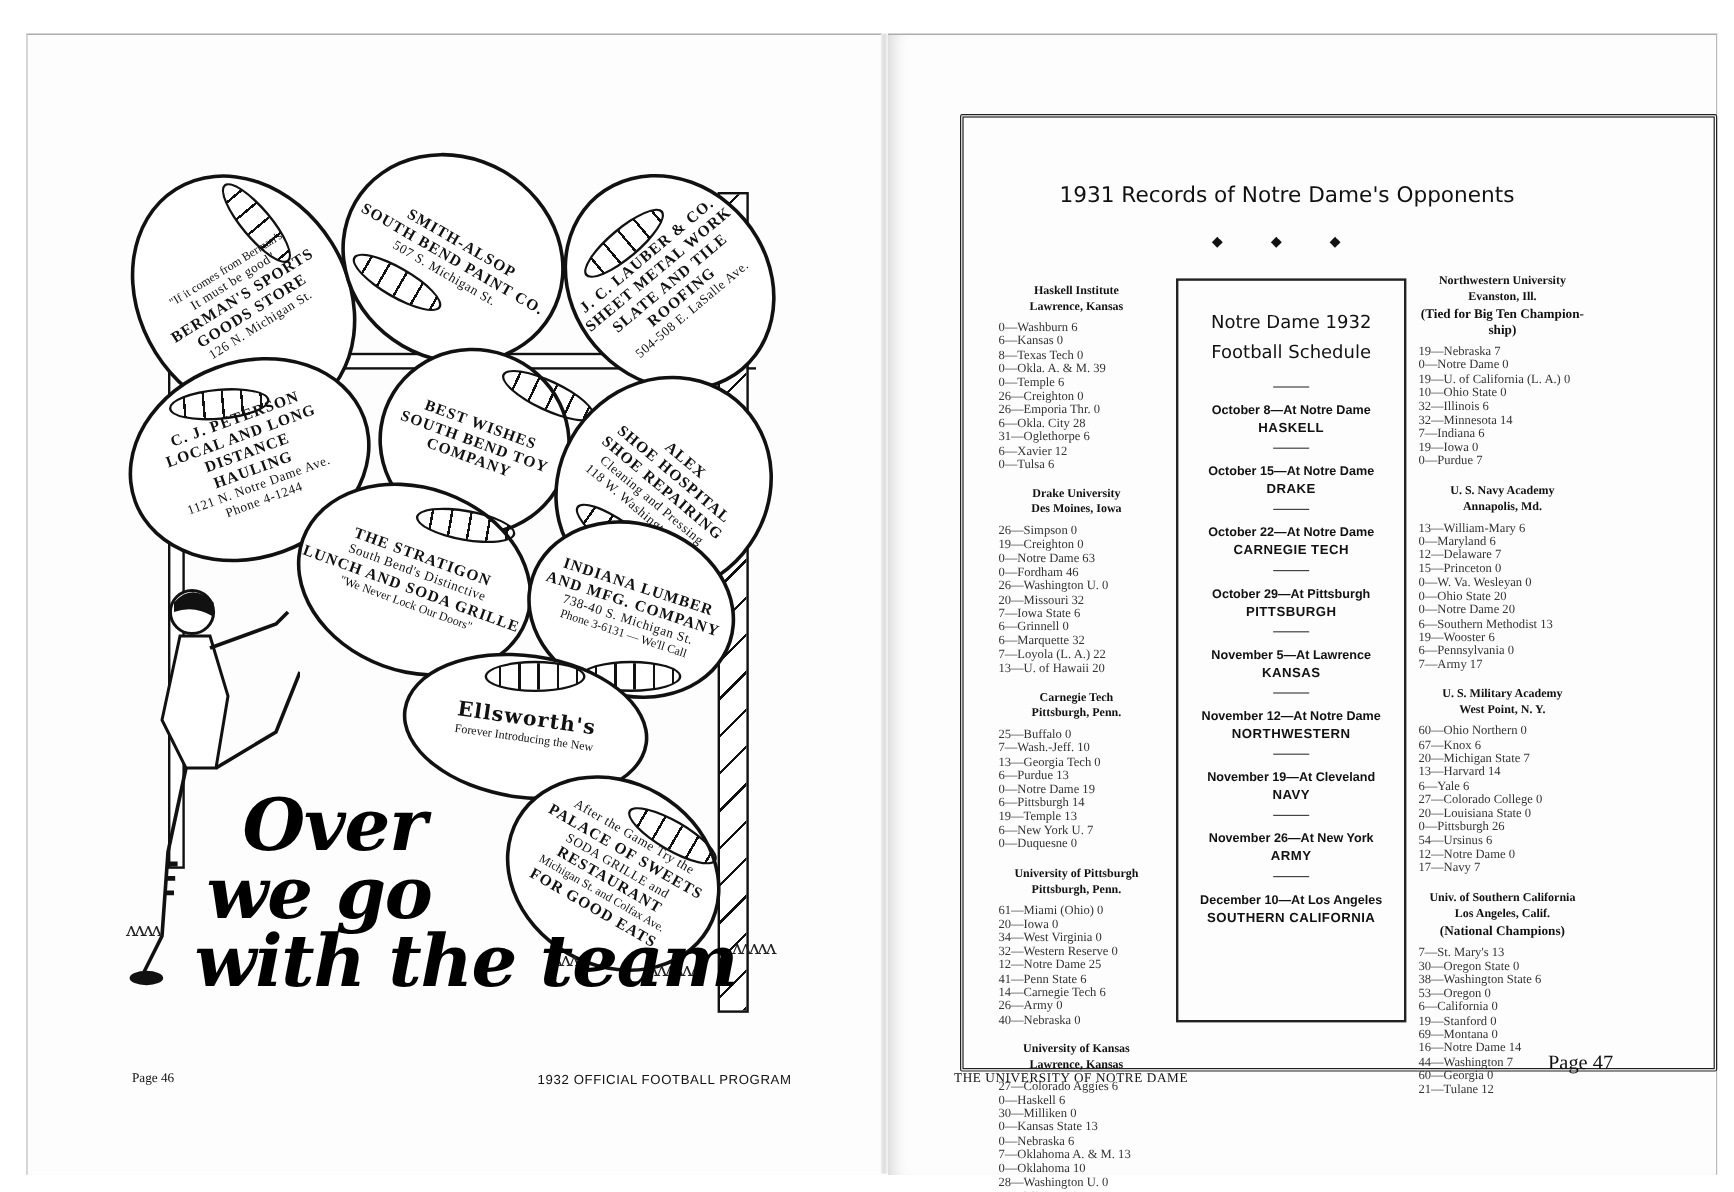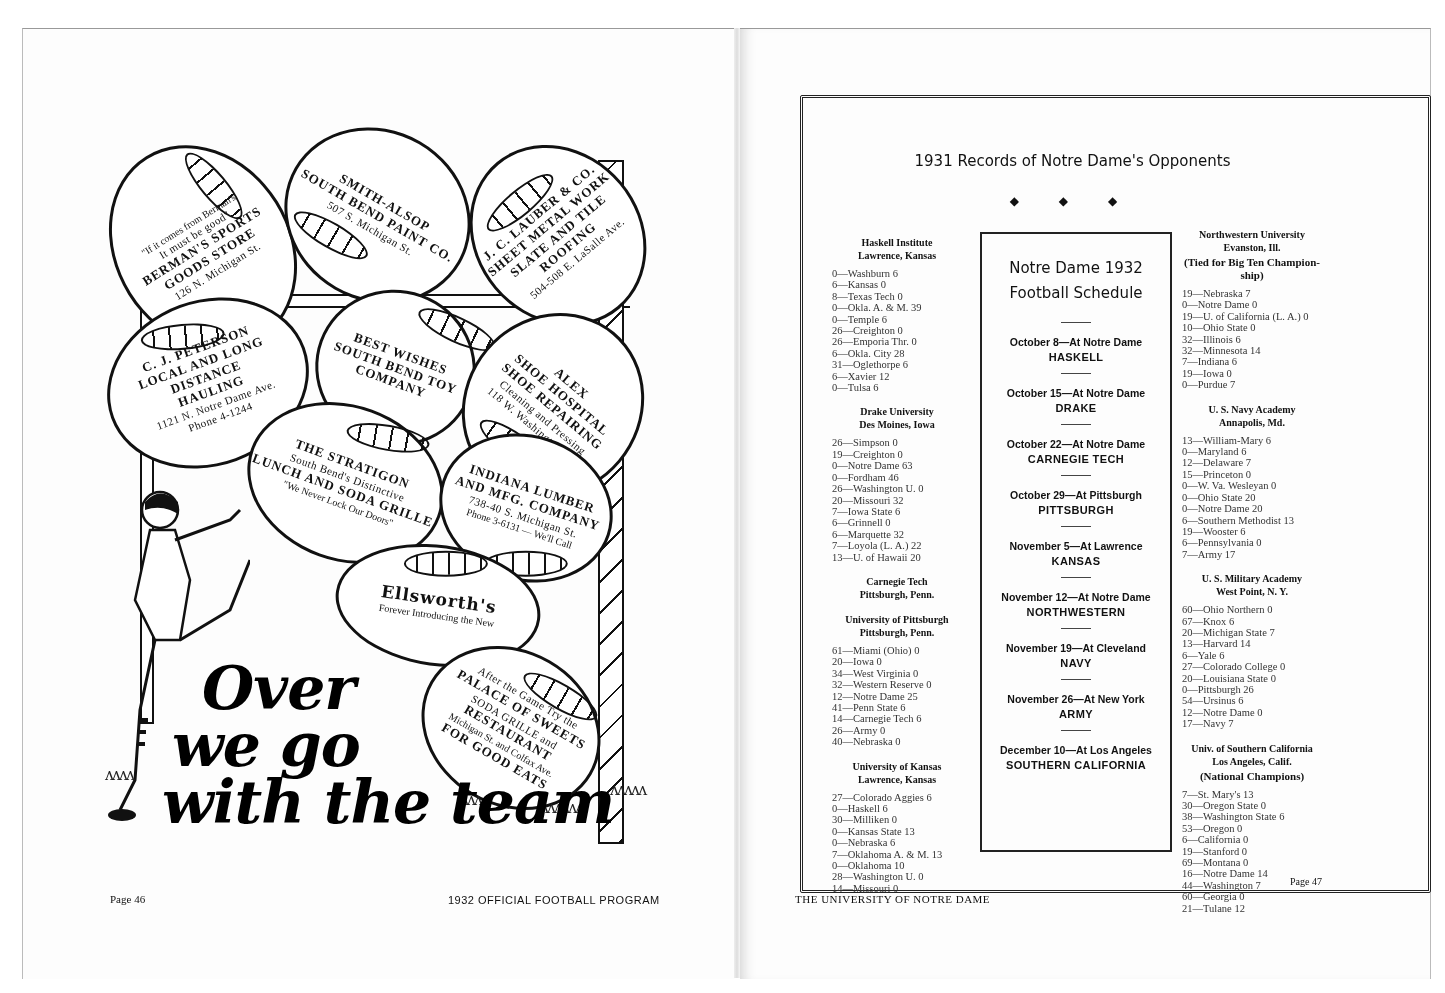--- a/index.html
+++ b/index.html
@@ -22,36 +22,36 @@
   .ball .script{font-family:"DejaVu Serif",serif;font-size:17px;font-weight:bold;letter-spacing:1px;}
   .slogan{position:absolute;left:162px;top:660px;font-family:"DejaVu Serif",serif;font-style:italic;font-weight:bold;color:#000;line-height:.95;}
   .slogan div{font-size:60px;letter-spacing:-1px;}
   .kicker{position:absolute;left:100px;top:480px;width:150px;height:350px;}
   .grass{position:absolute;font-size:16px;color:#222;letter-spacing:-2px;}
   .footer-left{position:absolute;left:110px;top:893px;font-size:11px;font-family:"Liberation Serif",serif;}
   .footer-left-title{position:absolute;left:448px;top:894px;font-size:11px;font-family:Liberation Sans, sans-serif;letter-spacing:.5px;}
 
   
   .frame{position:absolute;left:800px;top:95px;width:625px;height:792px;border:3px double #222;border-radius:2px;}
-  .records-title{position:absolute;left:800px;top:152px;width:545px;text-align:center;font-family:"DejaVu Sans",sans-serif;font-size:15px;font-weight:500;}
+  .records-title{position:absolute;left:800px;top:152px;width:545px;text-align:center;font-family:"DejaVu Sans",sans-serif;font-size:18px;font-weight:500;}
   .diamonds{position:absolute;left:800px;top:194px;width:545px;text-align:center;font-size:12px;letter-spacing:18px;}
   .col{position:absolute;font-family:"Liberation Serif",serif;font-size:10.5px;}
   .team{margin-bottom:12px;}
   .team-name{text-align:center;font-weight:bold;font-size:10px;line-height:13px;}
   .team-loc{text-align:center;font-weight:bold;font-size:10px;line-height:13px;}
   .team-note{text-align:center;font-weight:bold;font-size:11px;line-height:13px;margin-top:2px;}
   .games{margin-top:6px;}
   .game{line-height:11.4px;white-space:nowrap;color:#333;}
   .schedule{position:absolute;left:980px;top:232px;width:188px;height:616px;border:2px solid #222;text-align:center;font-family:"Liberation Sans",sans-serif;}
   .sched-title{font-family:"DejaVu Sans",sans-serif;font-size:15px;line-height:25px;margin-top:22px;margin-bottom:16px;}
   .sched-rule{width:30px;border-top:1px solid #444;margin:8px auto 12px;}
   .sched-date{font-weight:bold;font-size:10.5px;line-height:14px;}
   .sched-opp{font-weight:bold;font-size:11px;line-height:16px;letter-spacing:.4px;}
   .footer-right-title{position:absolute;left:795px;top:893px;font-size:11px;font-family:"Liberation Serif",serif;letter-spacing:.5px;}
-  .footer-right-page{position:absolute;left:1290px;top:876px;font-size:10px;font-family:"Liberation Serif",serif;}
+  .footer-right-page{position:absolute;left:1290px;top:876px;font-size:17px;font-family:"Liberation Serif",serif;}
 </style>
 </head>
 <body>
 
 <div class="page page-left"></div>
 <div class="gutter"></div>
 <div class="page page-right"></div>
 
 <div class="crossbar"></div>
 <div class="post post-l"></div>
@@ -191,20 +191,31 @@
         <div class="game">7—Iowa State 6</div>
         <div class="game">6—Grinnell 0</div>
         <div class="game">6—Marquette 32</div>
         <div class="game">7—Loyola (L. A.) 22</div>
         <div class="game">13—U. of Hawaii 20</div>
       </div>
     </div>
     <div class="team">
       <div class="team-name">Carnegie Tech</div>
       <div class="team-loc">Pittsburgh, Penn.</div>
+      <div class="games">
+        <div class="game">25—Buffalo 0</div>
+        <div class="game">7—Wash.-Jeff. 10</div>
+        <div class="game">13—Georgia Tech 0</div>
+        <div class="game">6—Purdue 13</div>
+        <div class="game">0—Notre Dame 19</div>
+        <div class="game">6—Pittsburgh 14</div>
+        <div class="game">19—Temple 13</div>
+        <div class="game">6—New York U. 7</div>
+        <div class="game">0—Duquesne 0</div>
+      </div>
     </div>
     <div class="team">
       <div class="team-name">University of Pittsburgh</div>
       <div class="team-loc">Pittsburgh, Penn.</div>
       <div class="games">
         <div class="game">61—Miami (Ohio) 0</div>
         <div class="game">20—Iowa 0</div>
         <div class="game">34—West Virginia 0</div>
         <div class="game">32—Western Reserve 0</div>
         <div class="game">12—Notre Dame 25</div>

